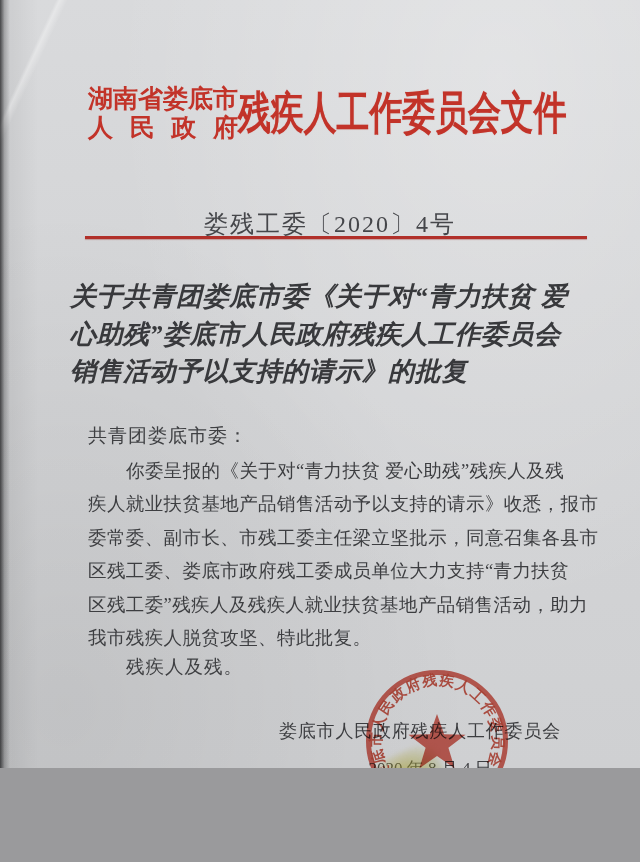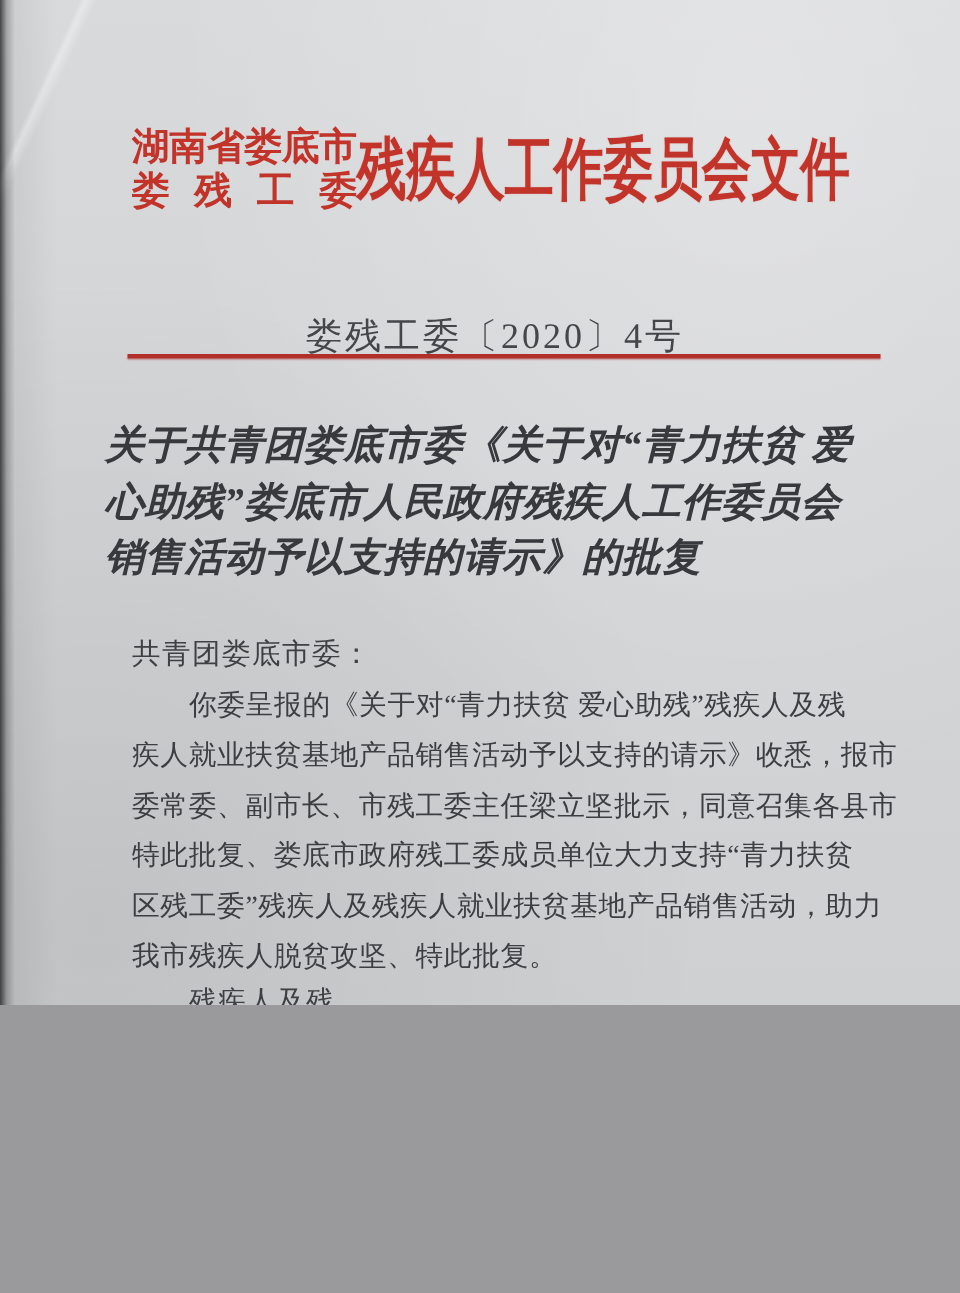--- a/index.html
+++ b/index.html
@@ -1,17 +1,17 @@
 <!DOCTYPE html>
 <html><head>
 <meta charset="utf-8">
 <style>
   html,body{margin:0;padding:0;background:#9a9a9c;}
   .paper{
-    position:relative;width:640px;height:670px;overflow:hidden;
+    position:relative;width:640px;height:768px;overflow:hidden;
     color:#3f4043;
     font-family:"Liberation Serif","DejaVu Serif",serif;
     background:
       linear-gradient(115deg, transparent 0 5.6%, rgba(255,255,255,.35) 6%, transparent 6.8%),
       radial-gradient(ellipse at 78% 10%, rgba(255,255,255,.28), transparent 55%),
       radial-gradient(ellipse at 10% 92%, rgba(0,0,0,.07), transparent 50%),
       linear-gradient(90deg, rgba(0,0,0,.05) 0 2%, transparent 6%),
       linear-gradient(180deg,#d9dadc 0%, #d4d5d7 38%, #d1d2d4 78%, #cfd0d2 100%);
   }
   .paper::before{ 
@@ -53,42 +53,42 @@
       radial-gradient(ellipse at 66% 72%, rgba(138,148,52,.42), transparent 70%);}
 </style>
 </head>
 <body>
 
 <div class="paper">
 
   <header class="letterhead">
     <div class="issuer" style="color: rgb(194, 51, 41);">
       <div>湖南省娄底市</div>
-      <div class="jline">娄残工委</div>
+      <div class="jline">人民政府</div>
     </div>
     <div class="org-large" style="color: rgb(194, 51, 41);">残疾人工作委员会文件</div>
   </header>
 
   <div class="doc-number">娄残工委〔2020〕4号</div>
 
   <div class="red-rule" style="background: rgb(177, 48, 42);"></div>
 
   <h1 class="title">
     <div>关于共青团娄底市委《关于对“青力扶贫 爱</div>
     <div>心助残”娄底市人民政府残疾人工作委员会</div>
     <div>销售活动予以支持的请示》的批复</div>
   </h1>
 
   <div class="salutation">共青团娄底市委：</div>
 
   <div class="body-block">
     <div class="line indent">你委呈报的《关于对“青力扶贫 爱心助残”残疾人及残</div>
     <div class="line">疾人就业扶贫基地产品销售活动予以支持的请示》收悉，报市</div>
     <div class="line">委常委、副市长、市残工委主任梁立坚批示，同意召集各县市</div>
-    <div class="line">特此批复、娄底市政府残工委成员单位大力支持“青力扶贫</div>
+    <div class="line">区残工委、娄底市政府残工委成员单位大力支持“青力扶贫</div>
     <div class="line">区残工委”残疾人及残疾人就业扶贫基地产品销售活动，助力</div>
     <div class="line">我市残疾人脱贫攻坚、特此批复。</div>
   </div>
 
   <div class="closing">残疾人及残。</div>
 
   <div class="signature">娄底市人民政府残疾人工作委员会</div>
 
   <div class="date">2020 年 8 月 4 日</div>
 

